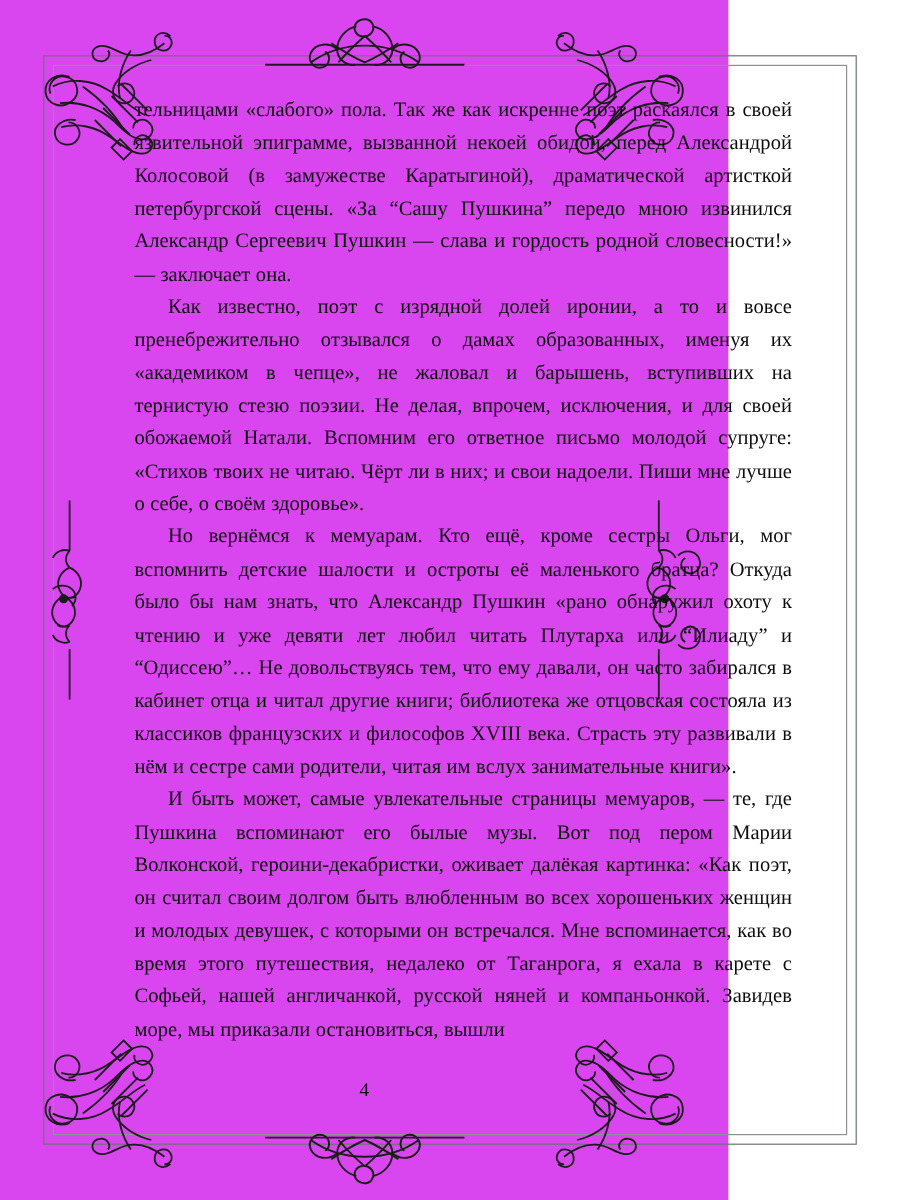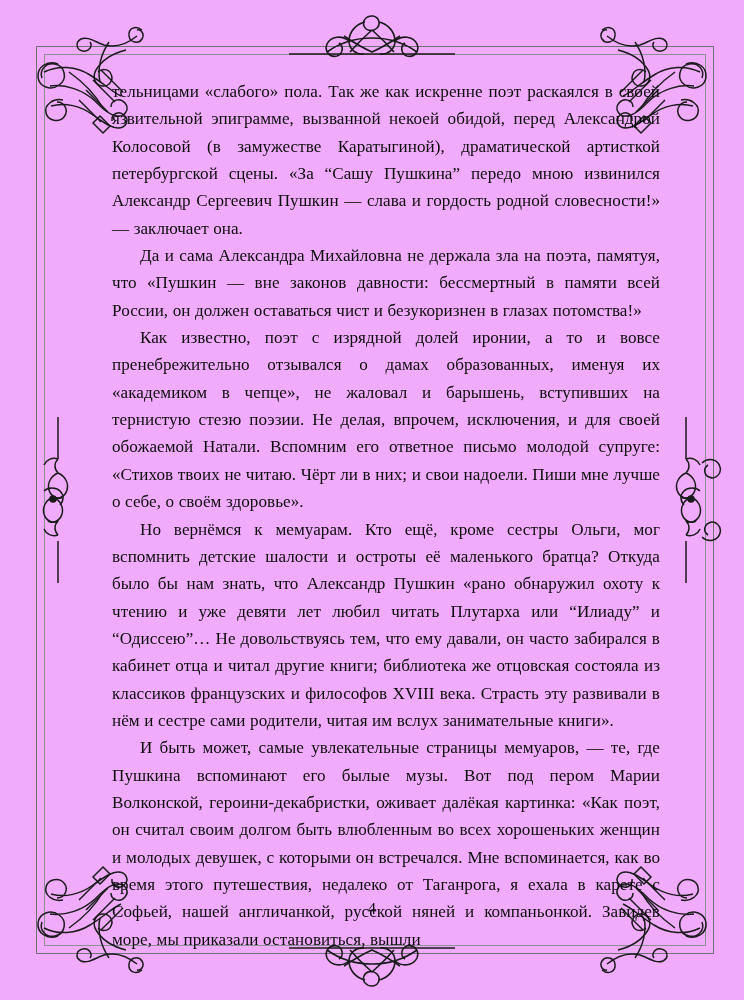--- a/index.html
+++ b/index.html
@@ -11,23 +11,23 @@
   body {
     width: 750px;
     height: 1000px;
     overflow: hidden;
     font-family: "Liberation Serif", "DejaVu Serif", serif;
     color: #0d0d0d;
   }
 
   #page {
     position: relative;
-    width: 744px;
+    width: 607px;
     height: 1000px;
-    background: #f0abfc;
+    background: #d946ef;
     box-sizing: border-box;
   }
 
   
   .frame-outer {
     position: absolute;
     left: 36px;
     top: 46px;
     width: 678px;
     height: 908px;
@@ -265,21 +265,20 @@
       <path d="M36 120 c-6,2 -12,-1 -14,-6"></path>
       <path d="M22 76 c4,-4 12,-4 16,0 c4,4 4,10 0,14"></path>
       <path d="M20 48 c-6,-6 -16,-4 -18,4 c-2,7 5,13 11,10 c5,-2 6,-9 1,-12"></path>
       <path d="M20 122 c-6,6 -16,4 -18,-4 c-2,-7 5,-13 11,-10 c5,2 6,9 1,12"></path>
       <circle cx="31" cy="84" r="3" fill="#1b1b1b"></circle>
     </svg>
   </div>
 
   <div class="text-column">
     <p class="para first">тельницами «слабого» пола. Так же как искренне поэт раскаялся в своей язвительной эпиграмме, вызванной некоей обидой, перед Александрой Колосовой (в замужестве Каратыгиной), драматической артисткой петербургской сцены. «За “Сашу Пушкина” передо мною извинился Александр Сергеевич Пушкин — слава и гордость родной словесности!» — заключает она.</p>
-    <p class="para">Да и сама Александра Михайловна не держала зла на поэта, памятуя, что «Пушкин — вне законов давности: бессмертный в памяти всей России, он должен оставаться чист и безукоризнен в глазах потомства!»</p>
     <p class="para">Как известно, поэт с изрядной долей иронии, а то и вовсе пренебрежительно отзывался о дамах образованных, именуя их «академиком в чепце», не жаловал и барышень, вступивших на тернистую стезю поэзии. Не делая, впрочем, исключения, и для своей обожаемой Натали. Вспомним его ответное письмо молодой супруге: «Стихов твоих не читаю. Чёрт ли в них; и свои надоели. Пиши мне лучше о себе, о своём здоровье».</p>
     <p class="para">Но вернёмся к мемуарам. Кто ещё, кроме сестры Ольги, мог вспомнить детские шалости и остроты её маленького братца? Откуда было бы нам знать, что Александр Пушкин «рано обнаружил охоту к чтению и уже девяти лет любил читать Плутарха или “Илиаду” и “Одиссею”… Не довольствуясь тем, что ему давали, он часто забирался в кабинет отца и читал другие книги; библиотека же отцовская состояла из классиков французских и философов XVIII века. Страсть эту развивали в нём и сестре сами родители, читая им вслух занимательные книги».</p>
     <p class="para">И быть может, самые увлекательные страницы мемуаров, — те, где Пушкина вспоминают его былые музы. Вот под пером Марии Волконской, героини-декабристки, оживает далёкая картинка: «Как поэт, он считал своим долгом быть влюбленным во всех хорошеньких женщин и молодых девушек, с которыми он встречался. Мне вспоминается, как во время этого путешествия, недалеко от Таганрога, я ехала в карете с Софьей, нашей англичанкой, русской няней и компаньонкой. Завидев море, мы приказали остановиться, вышли</p>
   </div>
 
   <div class="page-number">4</div>
 
 </div>
 
 </body></html>

